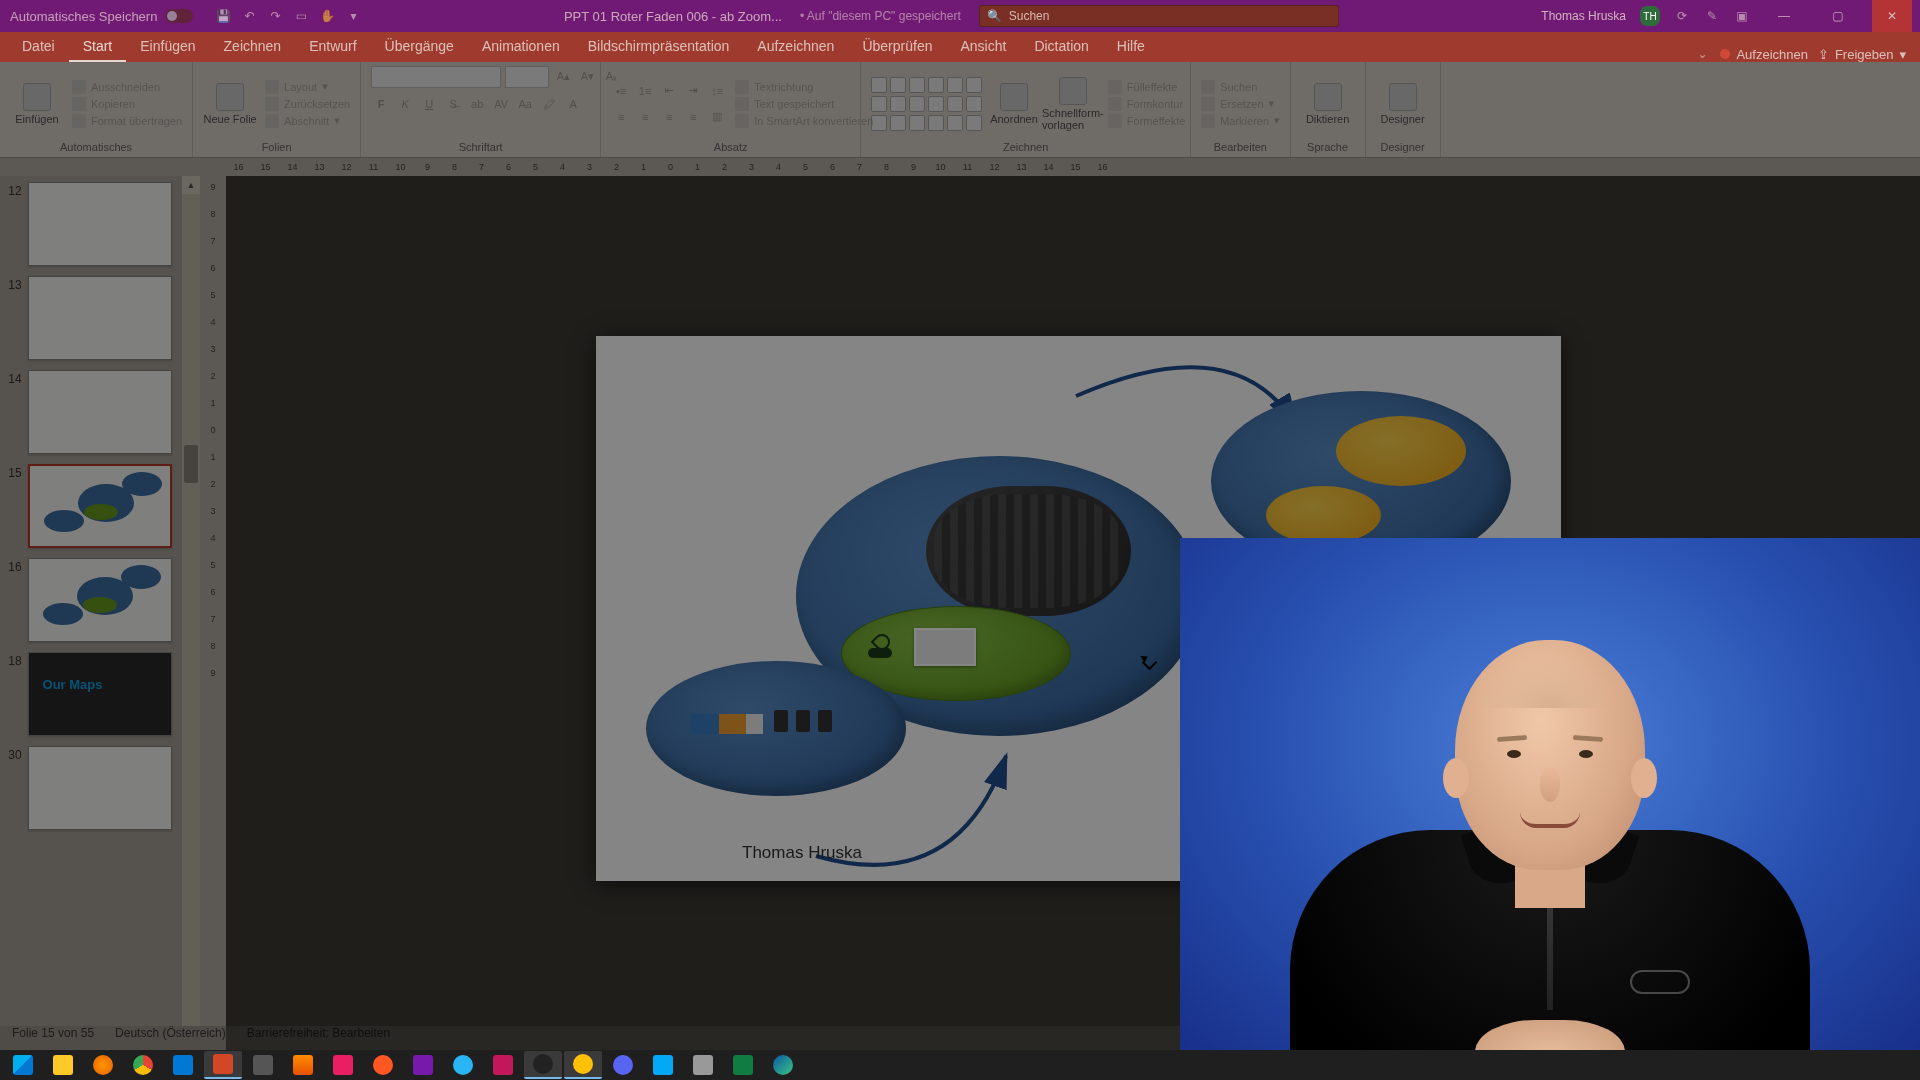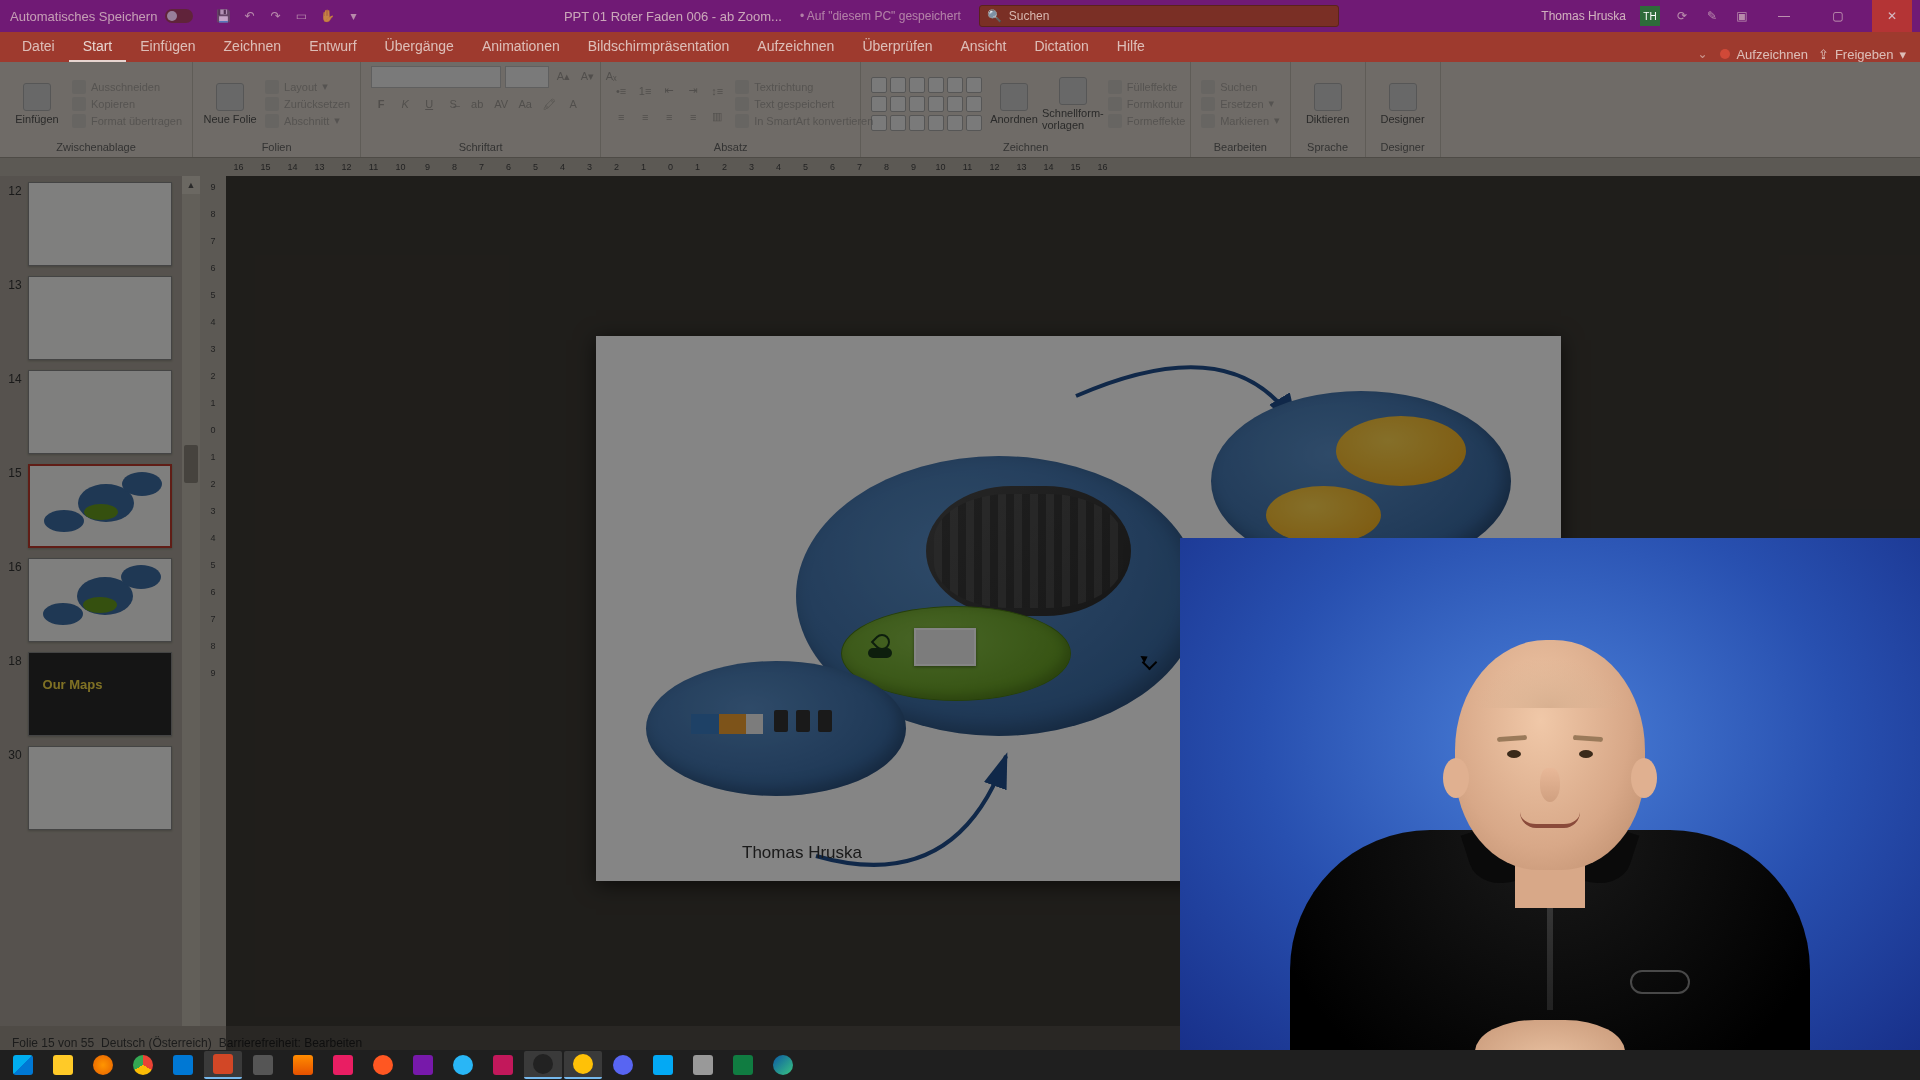--- a/index.html
+++ b/index.html
@@ -11,21 +11,21 @@
 .titlebar .autosave { display: flex; align-items: center; gap: 8px; opacity: .7; }
 .toggle { width: 28px; height: 14px; background: #5a2822; border-radius: 7px; position: relative; }
 .toggle::after { content: ""; position: absolute; width: 10px; height: 10px; background: #aaa; border-radius: 50%; top: 2px; left: 2px; }
 .qat { display: flex; gap: 10px; margin-left: 10px; }
 .qat-icon { width: 16px; height: 16px; opacity: .6; display: flex; align-items: center; justify-content: center; font-size: 12px; }
 .titlebar .center { flex: 1; display: flex; align-items: center; justify-content: center; gap: 18px; }
 .filename { opacity: .75; font-size: 13px; }
 .savedloc { opacity: .55; font-size: 12px; }
 .searchbox { width: 360px; height: 22px; background: #7a2f25; border: 1px solid #5a231b; border-radius: 3px; display: flex; align-items: center; padding: 0 8px; color: #d8b8b0; font-size: 12px; gap: 6px; }
 .titlebar .right { display: flex; align-items: center; gap: 14px; padding-right: 8px; }
-.user-badge { width: 20px; height: 20px; background: #2e6b3a; border-radius: 0; font-size: 10px; display: flex; align-items: center; justify-content: center; color: #fff; }
+.user-badge { width: 20px; height: 20px; background: #2e6b3a; border-radius: 7px; font-size: 10px; display: flex; align-items: center; justify-content: center; color: #fff; }
 .win-btn { width: 40px; height: 32px; display: flex; align-items: center; justify-content: center; opacity: .7; font-size: 12px; }
 .win-close { background: #c0392b; opacity: .85; }
 
 
 .ribbon-tabs { height: 30px; background: #9e3a2e; display: flex; align-items: flex-end; padding-left: 8px; color: #e8d5d0; font-size: 14px; }
 .tab { padding: 6px 14px; cursor: pointer; opacity: .85; }
 .tab.active { border-bottom: 2px solid #e8d5d0; opacity: 1; }
 .ribbon-tabs .spacer { flex: 1; }
 .ribbon-right { display: flex; align-items: center; gap: 10px; padding-right: 14px; font-size: 13px; }
 .rec-btn { display: flex; align-items: center; gap: 6px; opacity: .85; }
@@ -120,21 +120,21 @@
 .mouth{position:absolute;left:50%;top:172px;transform:translateX(-50%);width:60px;height:16px;border-bottom:4px solid #8a4a3a;border-radius:0 0 40px 40px;}
 .neck{position:absolute;left:50%;top:248px;transform:translateX(-50%);width:70px;height:50px;background:#d8a888;}
 .torso{position:absolute;left:50%;bottom:0;transform:translateX(-50%);width:520px;height:260px;background:radial-gradient(ellipse at 50% 0%, #1a1a1a 0%, #000 80%);border-radius:140px 140px 0 0;}
 .zipper{position:absolute;left:50%;top:0;transform:translateX(-50%);width:6px;height:180px;background:linear-gradient(#444,#222);}
 .collar-l,.collar-r{position:absolute;top:-8px;width:80px;height:60px;background:#0a0a0a;border-radius:0 0 50% 50%;}
 .collar-l{left:178px;transform:rotate(-18deg);} .collar-r{right:178px;transform:rotate(18deg);}
 .logo{position:absolute;right:120px;top:140px;width:60px;height:24px;border:2px solid #888;border-radius:12px;opacity:.5;}
 .hands{position:absolute;left:50%;bottom:-10px;transform:translateX(-50%);width:150px;height:80px;background:radial-gradient(#e8c0a0,#c89878);border-radius:40% 40% 30% 30%;}
 
 
-.statusbar { position:absolute; left:0; right:8px; bottom:0; height:24px; background:#8f897f; display:flex; align-items:flex-end; font-size:12px; color:#333; padding:0 12px; gap:7px; filter:brightness(.55);}
+.statusbar { position:absolute; left:0; right:8px; bottom:0; height:24px; background:#8f897f; display:flex; align-items:flex-start; font-size:12px; color:#333; padding:0 12px; gap:21px; filter:brightness(.55);}
 .statusbar .sp { flex:1; }
 
 
 .taskbar { position:absolute; left:0; right:0; bottom:0; height:30px; background:#1f1f1f; display:flex; align-items:center; padding:0 4px; gap:2px; z-index:25;}
 .taskbar .tb { width:38px; height:28px; display:flex; align-items:center; justify-content:center; border-radius:2px;}
 .taskbar .tb.active { background:#3a3a3a; border-bottom:2px solid #76b9ed;}
 .tb-icn { width:20px; height:20px; border-radius:3px; }
 
 
 .th-ell { position:absolute; border-radius:50%; }
@@ -223,21 +223,21 @@
         <div class="mini-item">
             <div class="mini-icn"></div>
             <span>Kopieren</span>
           </div>
         <div class="mini-item">
             <div class="mini-icn"></div>
             <span>Format übertragen</span>
           </div>
       </div>
     </div>
-    <div class="group-label">Zwischenablage</div>
+    <div class="group-label">Automatisches</div>
   </div>
 
   <div class="group">
     <div class="group-body">
       <div class="big-btn">
         <div class="icn"></div>
         <span>Neue Folie</span>
       </div>
       <div class="mini-stack">
         <div class="mini-item"><div class="mini-icn"></div><span>Layout</span> ▾</div>
@@ -465,21 +465,21 @@
           <div class="thumb">
             <div class="th-ell" style="left:48px;top:18px;width:56px;height:38px;background:#3d6fa8;"></div>
             <div class="th-ell" style="left:92px;top:6px;width:40px;height:24px;background:#3d6fa8;"></div>
             <div class="th-ell" style="left:14px;top:44px;width:40px;height:22px;background:#3d6fa8;"></div>
             <div class="th-ell" style="left:54px;top:38px;width:34px;height:16px;background:#6aa11e;"></div>
           </div>
         </div>
         <div class="thumb-row">
           <div class="thumb-num">18</div>
           <div class="thumb" style="background: rgb(42, 42, 42);">
-            <div style="position:absolute;left:14px;top:24px;color:#fde047;font-size:13px;font-weight:600;">Our Maps</div>
+            <div style="position:absolute;left:14px;top:24px;color:#0ea5e9;font-size:13px;font-weight:600;">Our Maps</div>
           </div>
         </div>
         <div class="thumb-row">
           <div class="thumb-num">30</div>
           <div class="thumb"></div>
         </div>
       </div>
     <div class="scrollbar-v">
       <div class="scroll-arrow">▲</div>
       <div class="scroll-track">

